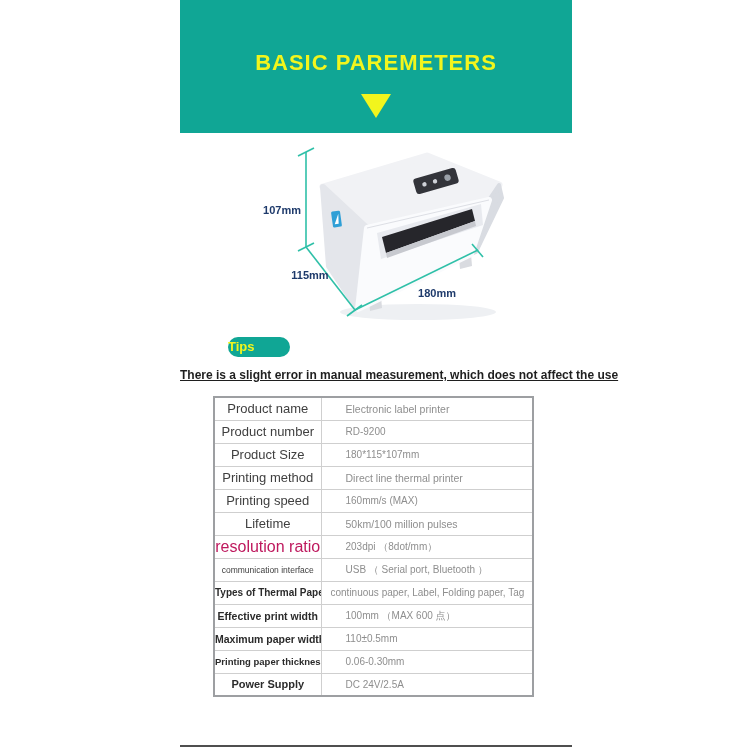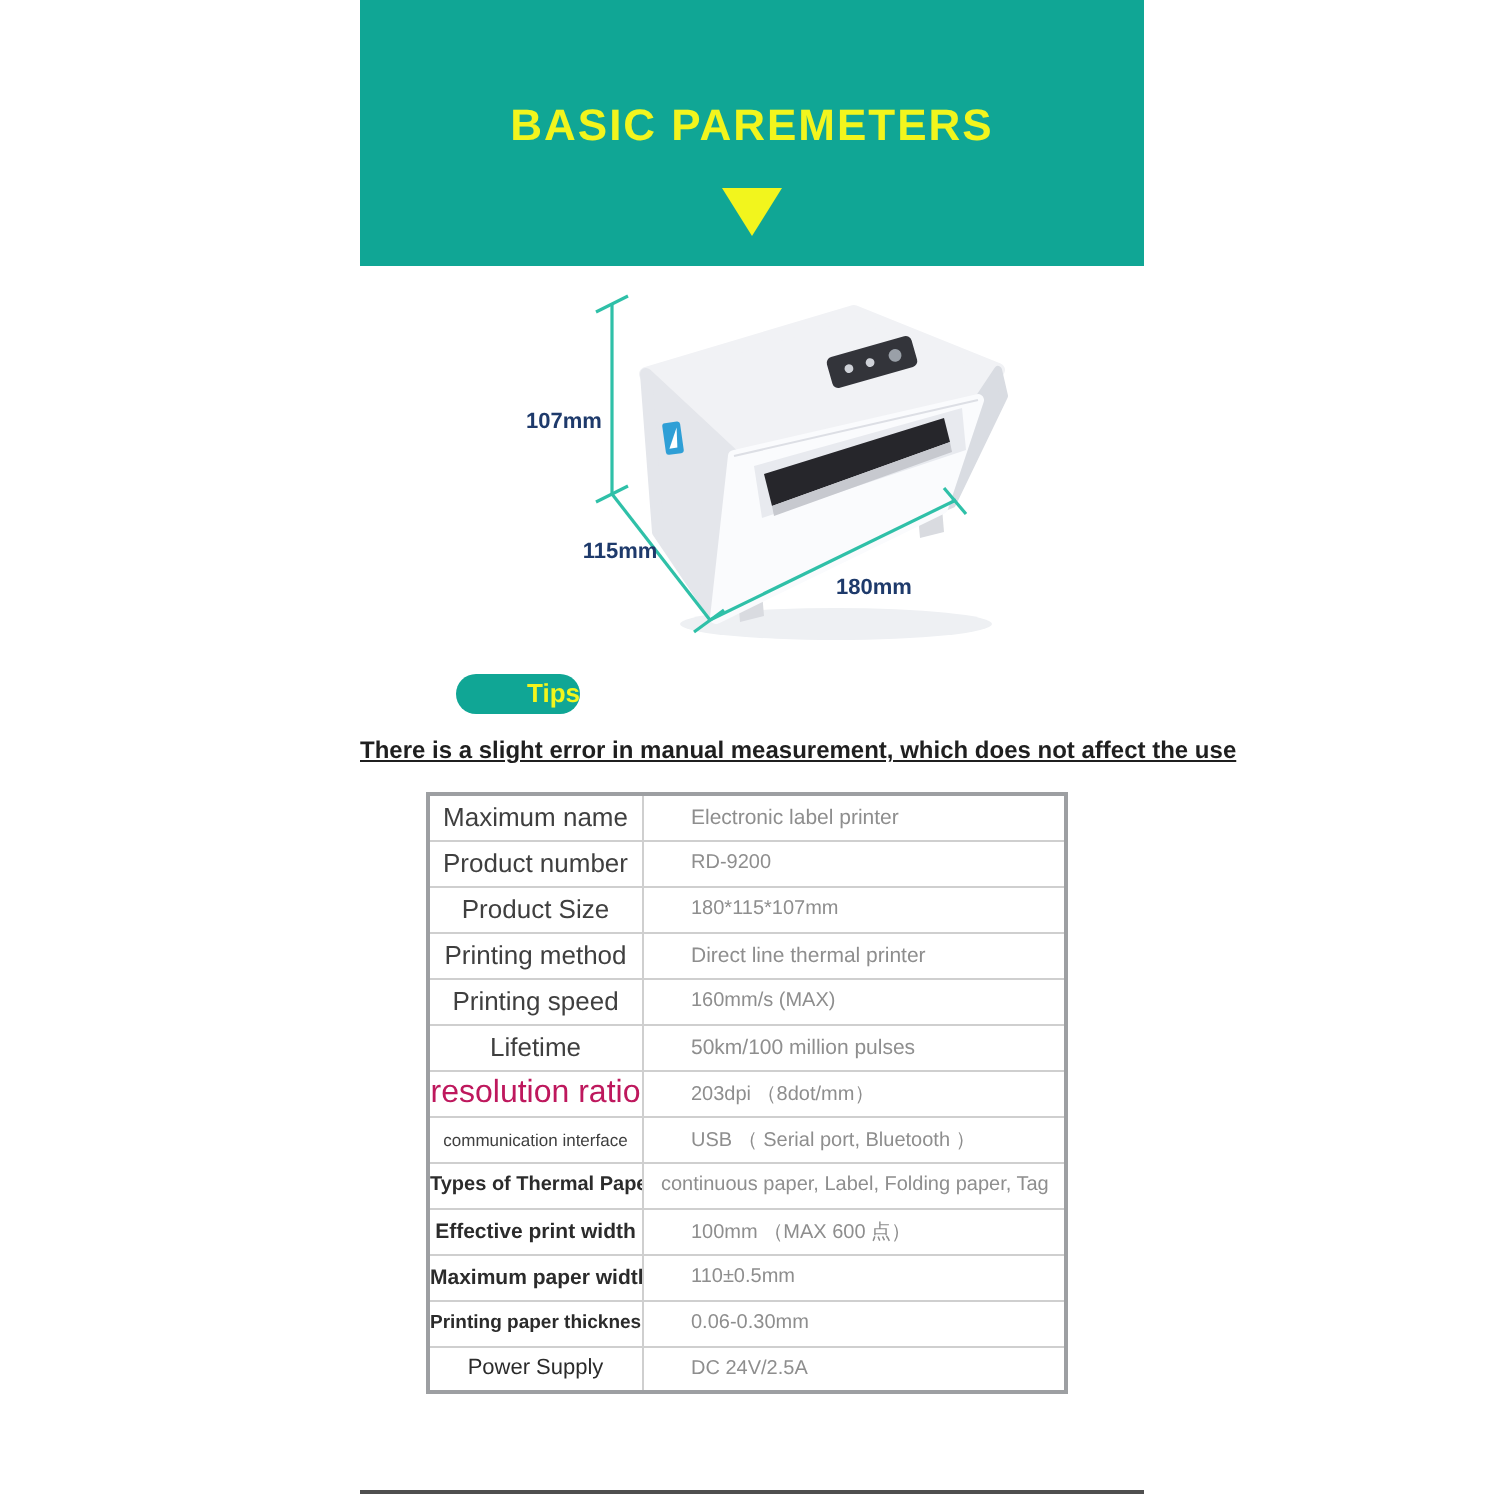--- a/index.html
+++ b/index.html
@@ -53,21 +53,21 @@
   
   .tips-pill {
     position: absolute;
     left: 228px; top: 337px;
     width: 62px; height: 20px;
     background: #10a695;
     border-radius: 10px;
     color: #f2f51d;
     font-size: 13px;
     font-weight: 700;
-    text-align: right;
+    text-align: left;
     line-height: 20px;
   }
   .note {
     position: absolute;
     left: 180px; top: 368px;
     width: 392px;
     text-align: right;
     color: #1f1f1f;
     font-size: 12px;
     font-weight: 700;
@@ -105,21 +105,21 @@
     font-size: 10px;
     padding-left: 24px;
   }
   
   tr.row-7  td.label-cell { font-size: 16px; font-weight: 400; color: #be185d; }
   tr.row-8  td.label-cell { font-size: 8.5px; margin-top: 40px; }
   tr.row-9  td.label-cell { font-size: 10px;  font-weight: 700; color: #2b2b2b; }
   tr.row-10 td.label-cell { font-size: 10.5px; font-weight: 700; color: #2b2b2b; }
   tr.row-11 td.label-cell { font-size: 10.5px; font-weight: 700; color: #2b2b2b; }
   tr.row-12 td.label-cell { font-size: 9.5px; font-weight: 700; color: #2b2b2b; }
-  tr.row-13 td.label-cell { font-size: 11px;  font-weight: 400; color: #2b2b2b; }
+  tr.row-13 td.label-cell { font-size: 11px;  font-weight: 700; color: #2b2b2b; }
   tr.row-0  td.value-cell, tr.row-4 td.value-cell, tr.row-6 td.value-cell { font-size: 10.5px; }
   tr.row-9  td.value-cell { font-size: 10px; padding-left: 9px; }
 
   
   .bottom-divider {
     position: absolute;
     left: 180px; top: 745px;
     width: 392px; height: 2px;
     background: #4f4f4f;
   }
@@ -188,21 +188,21 @@
     </svg>
   </div>
 
   <div class="tips-pill">Tips</div>
   <div class="note">There is a slight error in manual measurement, which does not affect the use</div>
 
   <div class="spec-table-wrap">
     <table class="spec-table">
       <tbody>
           <tr class="row-0">
-            <td class="label-cell">Maximum name</td>
+            <td class="label-cell">Product name</td>
             <td class="value-cell">Electronic label printer</td>
           </tr>
           <tr class="row-1">
             <td class="label-cell">Product number</td>
             <td class="value-cell">RD-9200</td>
           </tr>
           <tr class="row-2">
             <td class="label-cell">Product Size</td>
             <td class="value-cell">180*115*107mm</td>
           </tr>

